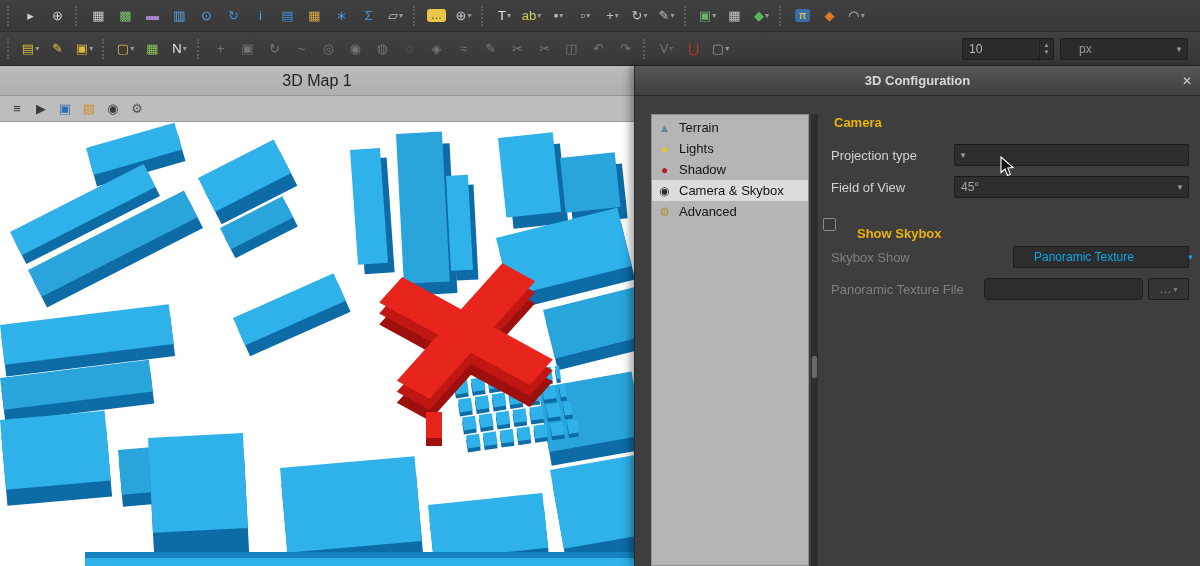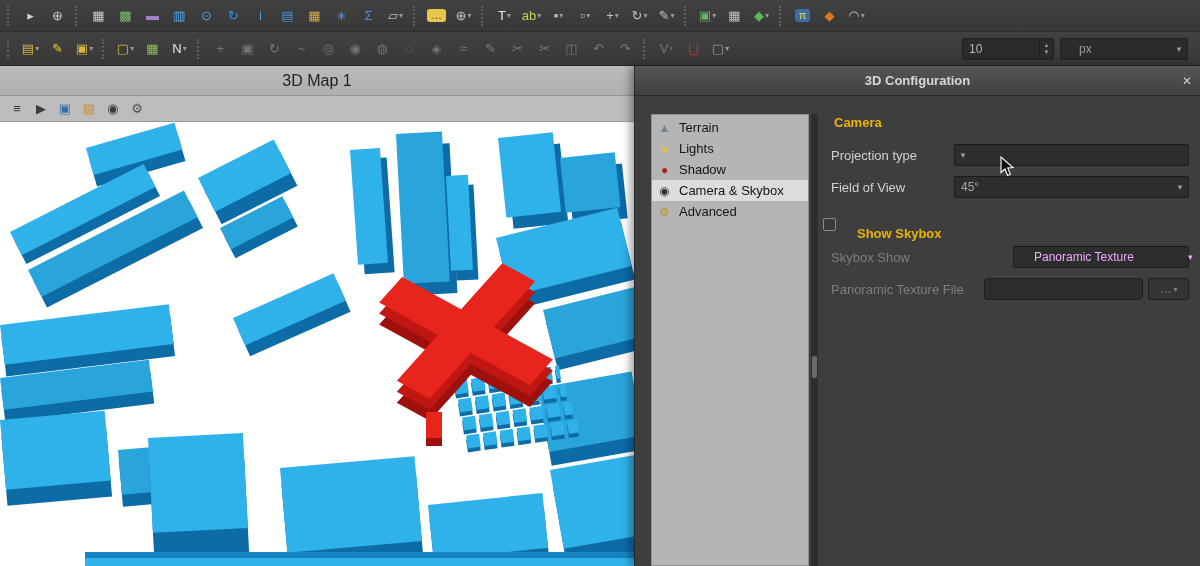--- a/index.html
+++ b/index.html
@@ -74,21 +74,21 @@
 
   .heading { position:absolute; font-size:13px; font-weight:bold; color:#eab308; white-space:nowrap; }
   .flabel  { position:absolute; font-size:13px; color:#d2d2d2; white-space:nowrap; }
   .flabel.dim { color:#7e7e7e; }
 
   .combo { position:absolute; height:22px; background:#2d2d2d; border:1px solid #1e1e1e;
            border-top-color:#191919; display:flex; align-items:center; border-radius:2px; }
   .combo .combo-text { flex:1; padding-left:6px; font-size:12px; color:#a8a8a8;
                        white-space:nowrap; overflow:hidden; }
   .combo .combo-arrow { width:16px; text-align:center; color:#9a9a9a; font-size:9px; }
-  .combo.dim .combo-text, .combo.dim .combo-arrow { color:#f0abfc;padding-left:20px; }
+  .combo.dim .combo-text, .combo.dim .combo-arrow { color:#0ea5e9;padding-left:20px; }
 
   .checkbox { position:absolute; width:13px; height:13px; background:#3a3a3a;
               border:1px solid #8a8a8a; border-radius:2px; }
   .textfield { position:absolute; height:22px; background:#2d2d2d; border:1px solid #1e1e1e;
                border-radius:4px; color:#a8a8a8; font-size:12px; padding:0 6px;
                font-family:"Liberation Sans", sans-serif; }
   .filebtn { position:absolute; height:22px; background:#343434; border:1px solid #1e1e1e;
              border-radius:2px; display:flex; align-items:center; justify-content:center;
              gap:2px; color:#7f7f7f; font-size:12px; }
   .filebtn .combo-arrow { font-size:8px; color:#7f7f7f; }

